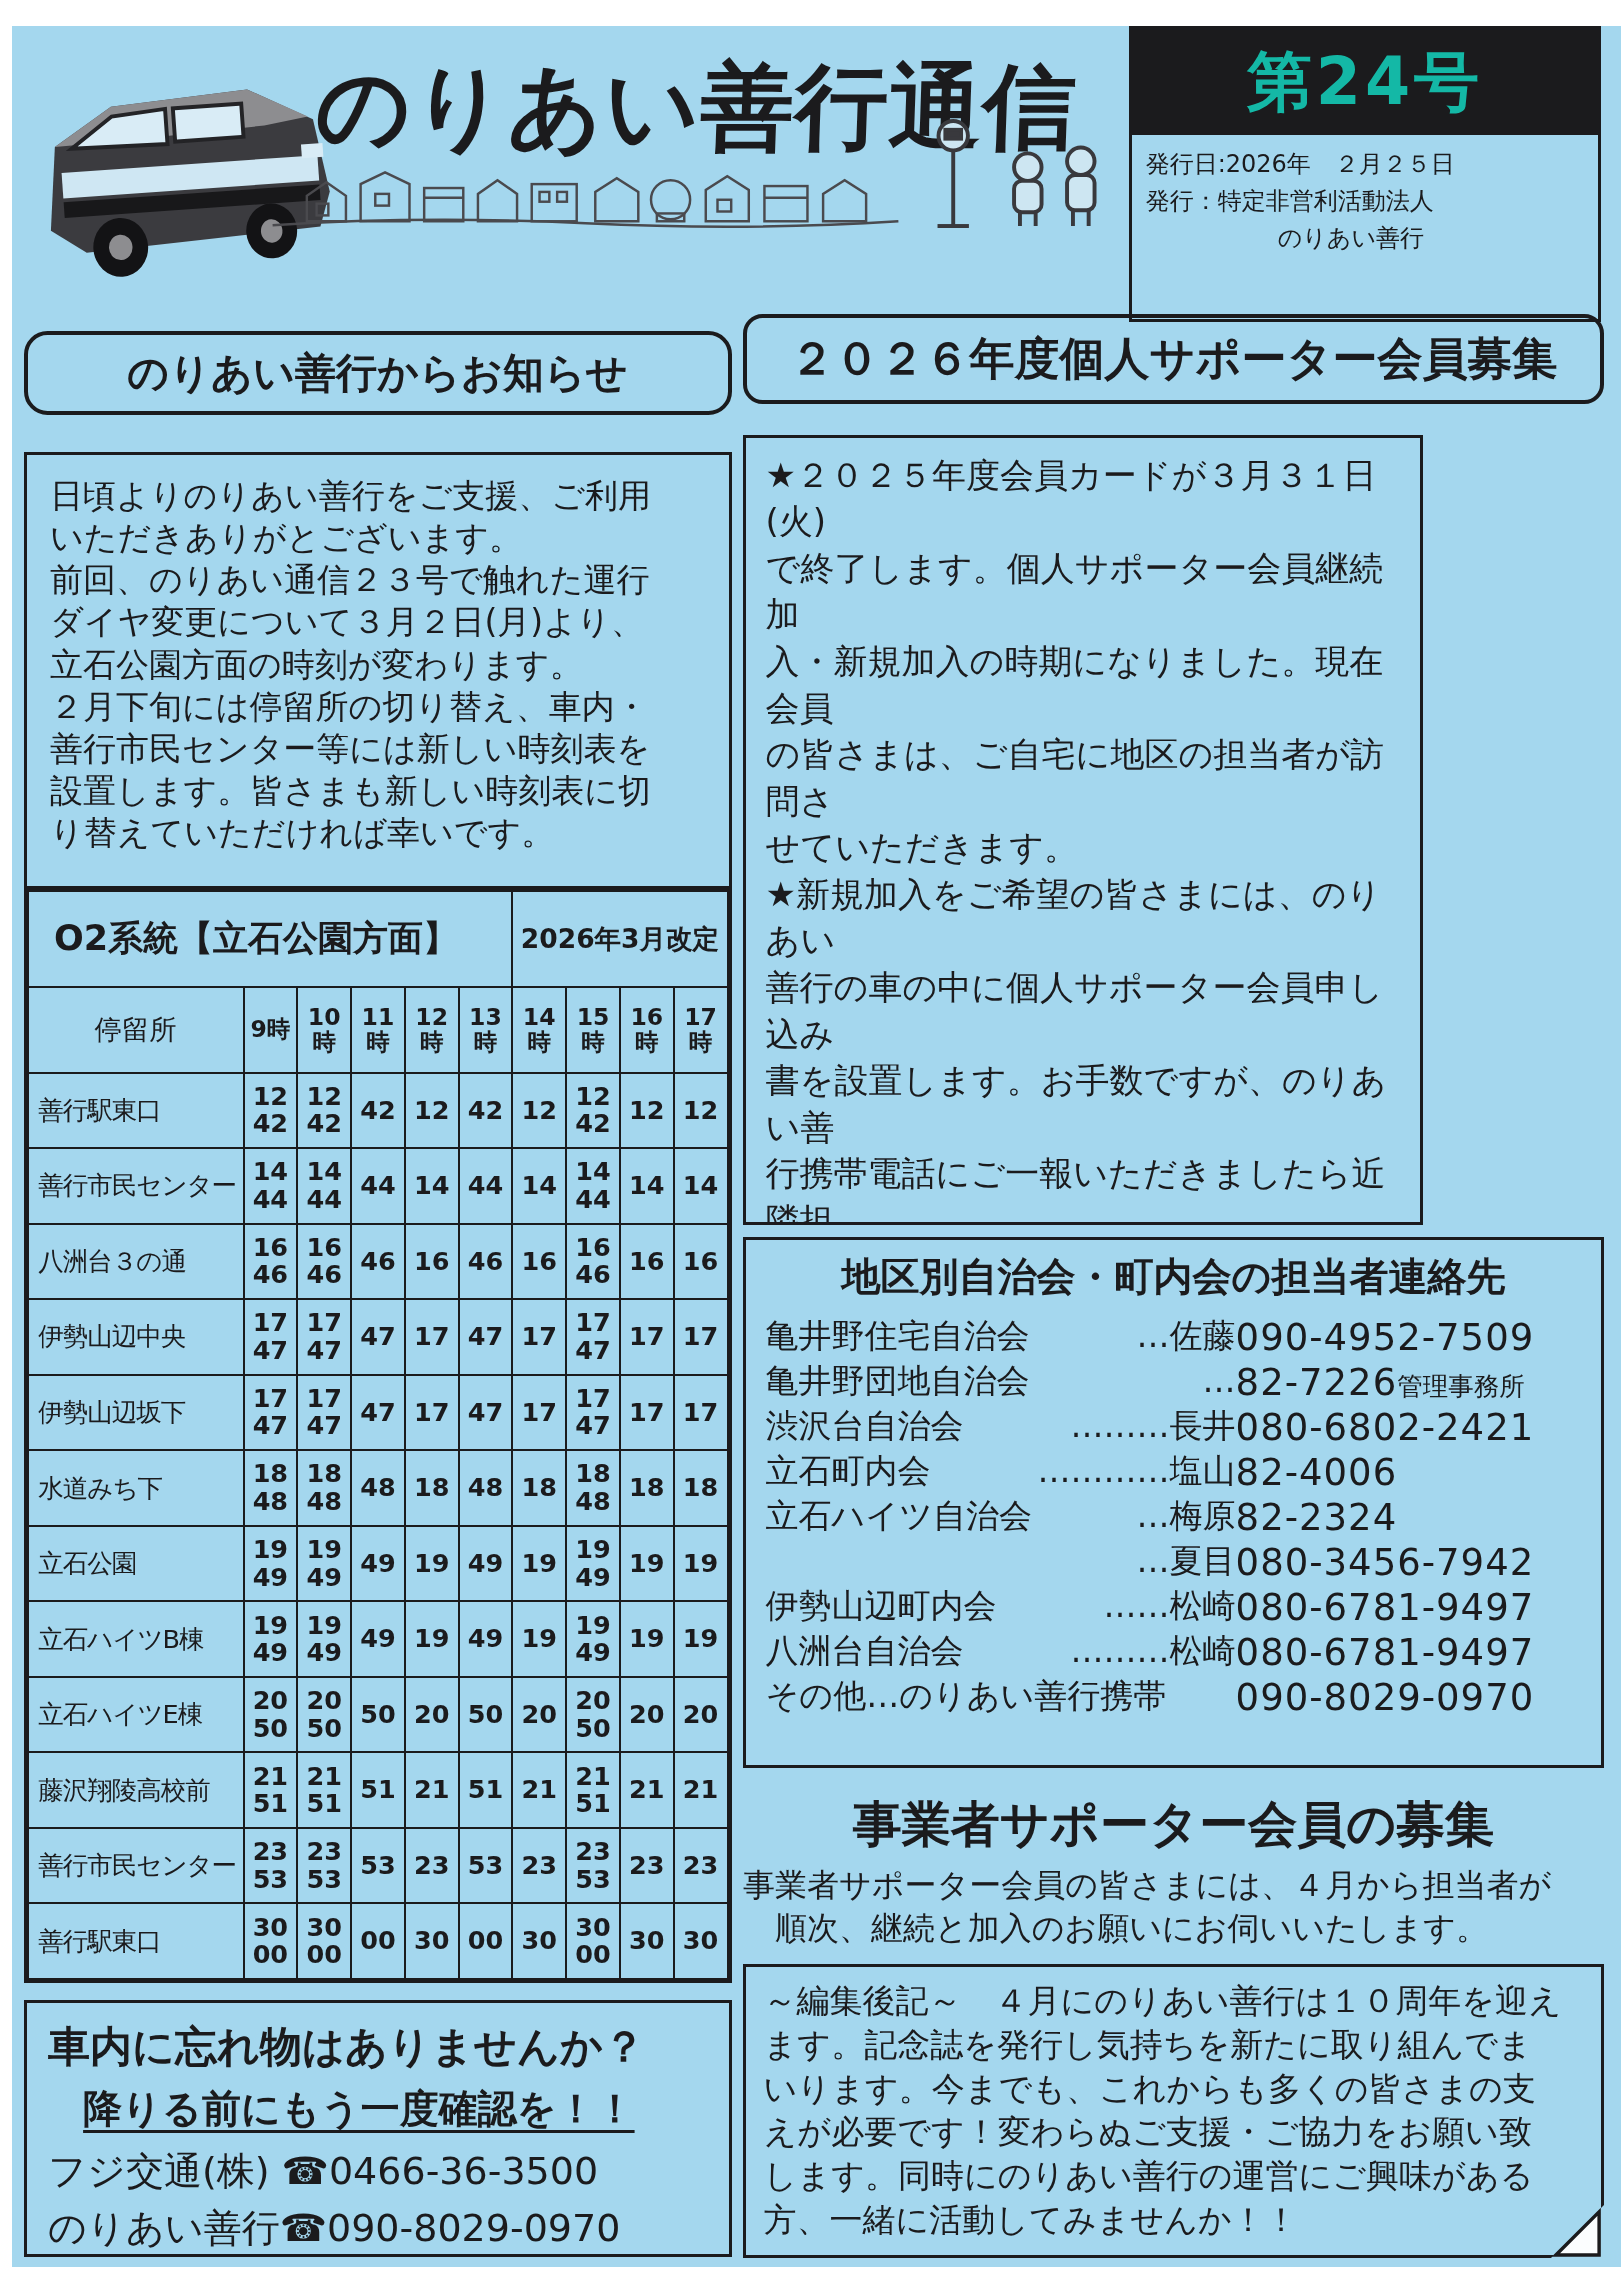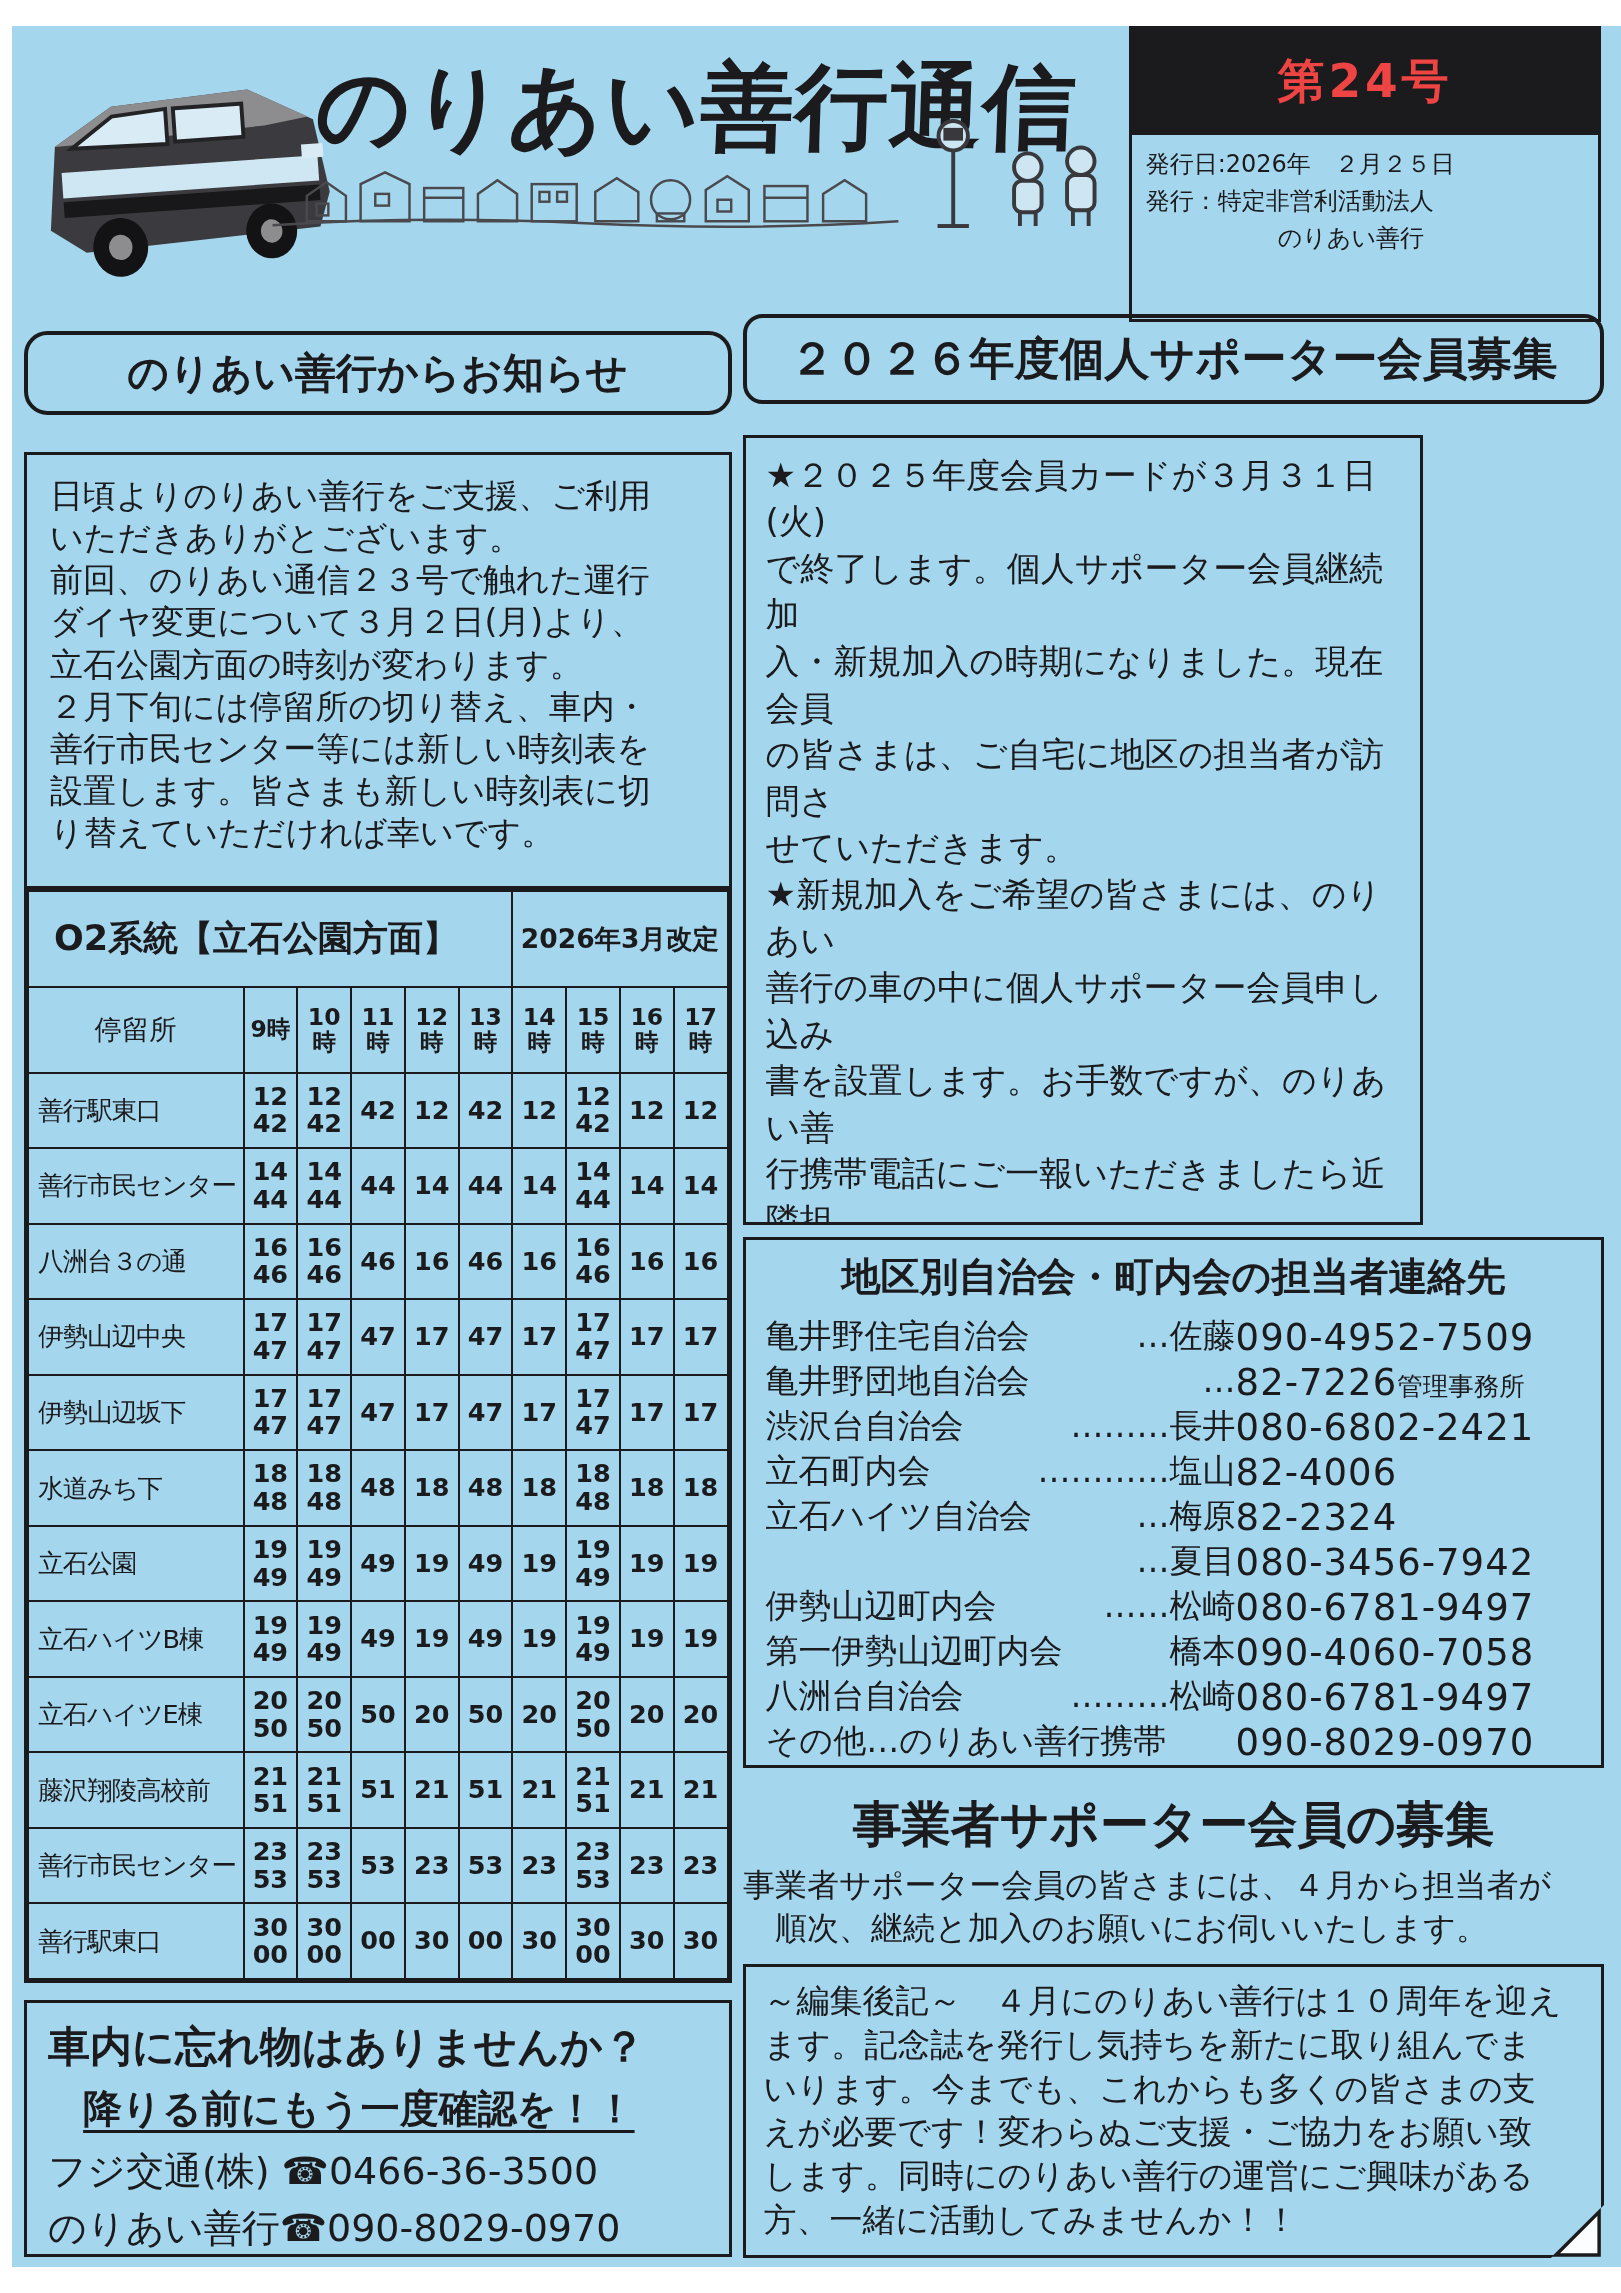--- a/index.html
+++ b/index.html
@@ -9,22 +9,22 @@
   }
   .paper{position:absolute;left:11.8px;top:25.5px;width:1609px;height:2241px;background:#a4d7ee;}
   .abs{position:absolute;}
   .pre{white-space:pre-line;}
   .box{border:3.9px solid #1b1b1d;}
   .rbox{border:4.9px solid #1b1b1d;border-radius:23.5px;}
 
   
   .masthead-title{left:316px;top:45px;font-size:93px;font-weight:700;letter-spacing:1px;transform:skewX(-2deg);}
   .issue-box{left:1129px;top:25.5px;width:472px;height:296px;border:3.9px solid #1b1b1d;background:#a4d7ee;box-sizing:border-box;}
-  .issue-black{height:106px;background:#1b1b1d;color:#ef4444;display:flex;align-items:center;justify-content:center;
-    font-size:47px;font-weight:700;letter-spacing:3.9px;}
+  .issue-black{height:106px;background:#1b1b1d;color:#14b8a6;display:flex;align-items:center;justify-content:center;
+    font-size:65px;font-weight:700;letter-spacing:3.9px;}
   .issue-info{padding:11.8px 13.7px 0 13.7px;font-size:24px;font-weight:400;line-height:37px;}
   .issue-info .indent{padding-left:132px;}
 
   
   .notice-h{left:23.5px;top:331px;width:708px;height:84px;display:flex;align-items:center;justify-content:center;
     font-size:41px;font-weight:700;box-sizing:border-box;}
   .notice-b{left:23.5px;top:452px;width:708px;height:437px;box-sizing:border-box;padding:19.6px 23.5px;
     font-size:33px;line-height:1.28;}
 
   .ttbox{left:23.5px;top:887px;width:708px;height:1096px;box-sizing:border-box;}
@@ -471,27 +471,20 @@
         </div>
         <div class="c-row">
           <span class="c-left">
             <span class="c-org">伊勢山辺町内会</span>
             <span class="c-dn">……松崎</span>
           </span>
           <span class="c-phone">080-6781-9497</span>
         </div>
         <div class="c-row">
           <span class="c-left">
-            <span class="c-org">第一伊勢山辺町内会</span>
-            <span class="c-dn">橋本</span>
-          </span>
-          <span class="c-phone">090-4060-7058</span>
-        </div>
-        <div class="c-row">
-          <span class="c-left">
             <span class="c-org">八洲台自治会</span>
             <span class="c-dn">………松崎</span>
           </span>
           <span class="c-phone">080-6781-9497</span>
         </div>
         <div class="c-row">
           <span class="c-left">
             <span class="c-org">その他…のりあい善行携帯</span>
             <span class="c-dn"></span>
           </span>

